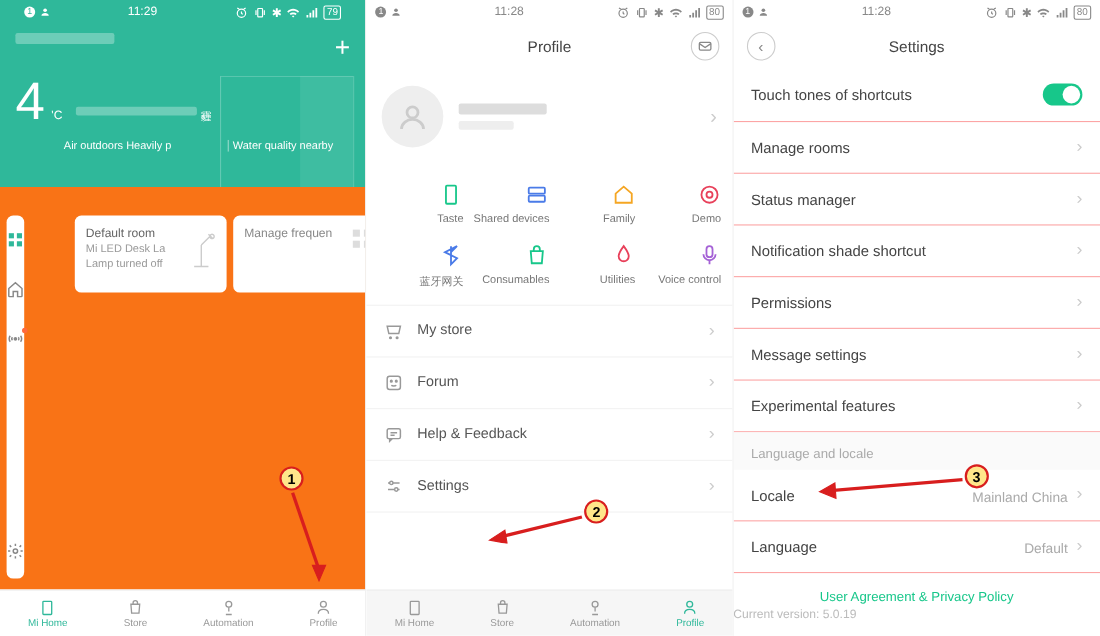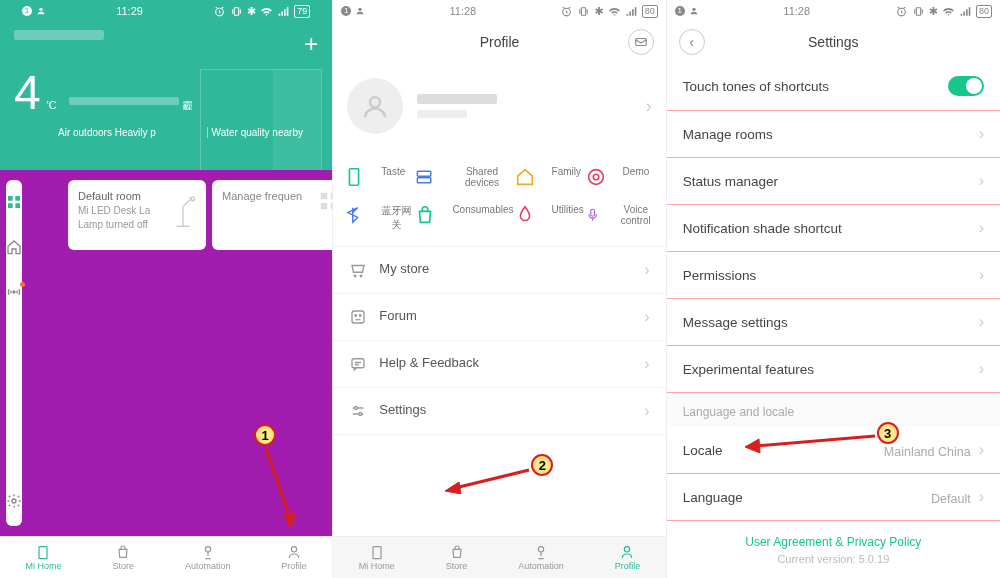--- a/index.html
+++ b/index.html
@@ -65,25 +65,25 @@
   .plus-icon { position: absolute; right: 14px; top: 30px; font-size: 24px; font-weight: 300; }
   .redact { background: rgba(255,255,255,0.3); border-radius: 2px; height: 10px; display:inline-block; }
   .temp-row { display:flex; align-items:flex-end; margin-top:26px; gap:6px;}
   .temp-big { font-size: 48px; font-weight: 200; line-height: 1; }
   .temp-unit { font-size: 11px; margin-bottom: 6px; }
   .weather-row { font-size: 10px; margin-top: 10px; white-space: nowrap; overflow: hidden; }
   .weather-row span { padding: 0 4px; border-left: 1px solid rgba(255,255,255,0.5); margin-left: 44px; }
   .weather-row span:first-child { border-left:none; padding-left:0; }
 
   .screen1-body {
-    background: #a21caf;
+    background: #f97316;
     position: absolute;
     top: 170px; bottom: 42px; left:0; right:0;
     display:flex;
-    padding: 10px 0 10px 0;
+    padding: 26px 0 10px 0;
     gap: 40px;
   }
   .side-rail {
     width: 42px;
     background: #fff;
     border-radius: 6px;
     margin: 0 6px;
     display:flex;
     flex-direction:column;
     align-items:center;
@@ -132,21 +132,21 @@
   }
   .pr-info .r1 { width:80px; height:10px; background:#ddd; border-radius:2px; margin-bottom:6px; }
   .pr-info .r2 { width:50px; height:8px; background:#eee; border-radius:2px; }
   .chev { margin-left:auto; color:#ccc; font-size:18px; }
 
   .grid8 {
     display:grid; grid-template-columns: repeat(4,1fr);
     padding: 8px 10px 14px; gap: 16px 0; text-align:center;
     border-bottom:1px solid #f2f2f2;
   }
-  .gitem { font-size:10px; color:#777; display:flex; flex-direction:row; align-items:flex-start; gap:16px; }
+  .gitem { font-size:10px; color:#777; display:flex; flex-direction:column; align-items:flex-end; gap:6px; }
   .gitem svg { width:22px; height:22px; }
 
   .mlist { }
   .mrow {
     display:flex; align-items:flex-start; padding: 14px 16px; font-size:13px; color:#555;
     border-bottom:1px solid #f2f2f2; gap:12px;
   }
   .mrow svg.lead { width:18px; height:18px; color:#999; flex-shrink:0; }
   .mrow .chev { font-size:16px; }
 
@@ -157,21 +157,21 @@
   }
   .srow .right { display:flex; align-items:flex-end; gap:8px; color:#aaa; }
   .srow .right .val { font-size:12.5px; }
   .srow .chev2 { color:#ccc; font-size:16px; }
   .toggle {
     width:36px; height:20px; background:#17c78a; border-radius:10px; position:relative;
   }
   .toggle::after { content:''; position:absolute; right:2px; top:2px; width:16px; height:16px; background:#fff; border-radius:50%; }
   .sect-hdr { padding: 12px 16px 8px; font-size:12px; color:#aaa; background:#fafafa; }
   .footer-link { text-align:center; font-size:12px; color:#17c78a; padding-top:14px; }
-  .footer-ver { text-align:center; font-size:11px; color:#bbb; padding-top:4px; }
+  .footer-ver { text-align:left; font-size:11px; color:#bbb; padding-top:4px; }
 
   
   .anno { position:absolute; z-index:50; pointer-events:none; }
   .anno-circle {
     width:22px; height:22px; border:2px solid #d81e1e; border-radius:50%;
     background:#ffe68a; display:flex; align-items:center; justify-content:center;
     font-size:13px; font-weight:bold; color:#000;
   }
   .anno-arrow { stroke:#d81e1e; fill:#d81e1e; }
 </style>

